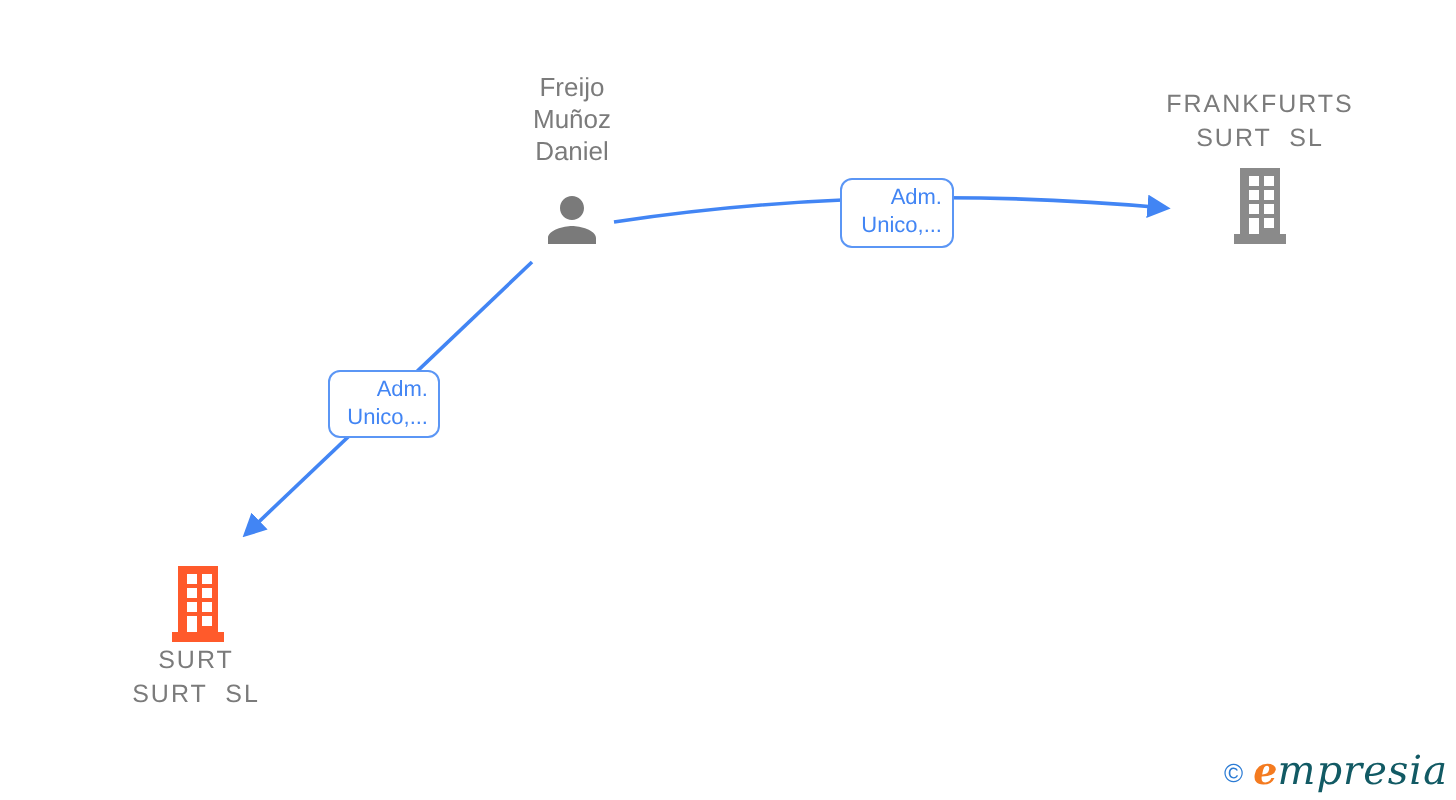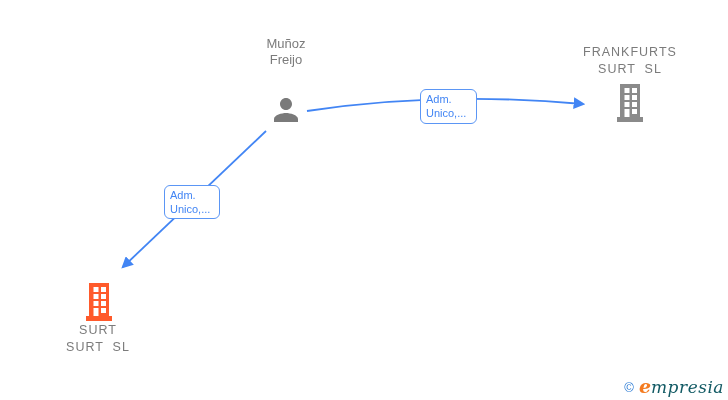--- a/index.html
+++ b/index.html
@@ -11,49 +11,50 @@
   .node-label{
     position:absolute;color:#7b7b7b;text-align:center;
     font-size:13px;line-height:16px;cursor:pointer;
   }
   .node-label span{display:block;white-space:pre;}
   .company-label{font-size:12.5px;letter-spacing:1px;line-height:17px;}
   .node-icon{position:absolute;cursor:pointer;}
   .edge-label{
     position:absolute;background:#ffffff;border:1.5px solid #5b96f5;
     border-radius:6px;color:#4285f4;font-size:11px;line-height:14px;
-    text-align:left;padding:2px 5px;cursor:pointer;box-sizing:border-box;
+    text-align:right;padding:2px 5px;cursor:pointer;box-sizing:border-box;
   }
   .edge-label span{display:block;white-space:pre;}
   .logo{
     position:absolute;right:4px;bottom:3px;cursor:pointer;
     font-family:"DejaVu Serif",serif;font-style:italic;white-space:nowrap;
   }
   .logo .copy{color:#2b7bd4;font-style:normal;font-size:13px;font-family:"Liberation Sans",sans-serif;vertical-align:1px;}
   .logo .e{color:#f47b20;font-size:19px;font-weight:bold;}
-  .logo .rest{color:#125a64;font-size:17px;letter-spacing:0.5px;}
+  .logo .rest{color:#125a64;font-size:20px;letter-spacing:0.5px;}
 </style>
 </head>
 <body>
 
 <div class="canvas">
 
   <svg class="edges-svg" width="728" height="400">
     <defs>
       <marker id="arrowhead" viewBox="0 0 10 10" refX="8" refY="5" markerWidth="6.5" markerHeight="6.5" orient="auto-start-reverse">
         <path d="M0,0 L10,5 L0,10 z" fill="#4285f4"></path>
       </marker>
     </defs>
     <path d="M 307 111 Q 440 91 583 104" stroke="#4285f4" stroke-width="1.8" fill="none" marker-end="url(#arrowhead)"></path>
     <path d="M 266 131 L 123 267" stroke="#4285f4" stroke-width="1.8" fill="none" marker-end="url(#arrowhead)"></path>
   </svg>
 
   <div class="node-label" style="left:236px;top:36px;width:100px;">
+    <span>Freijo</span>
     <span>Muñoz</span>
-    <span>Freijo</span>
+    <span>Daniel</span>
   </div>
   <div class="node-icon" style="left:268px;top:92px;width:36px;height:36px;">
     <svg viewBox="0 0 24 24" width="36" height="36">
       <path fill="#7a7a7a" d="M12 12c2.21 0 4-1.79 4-4s-1.79-4-4-4-4 1.79-4 4 1.79 4 4 4zm0 2c-2.67 0-8 1.34-8 4v2h16v-2c0-2.66-5.33-4-8-4z"></path>
     </svg>
   </div>
 
   <div class="node-label company-label" style="left:565px;top:44px;width:130px;">
     <span>FRANKFURTS</span>
     <span>SURT  SL</span>

